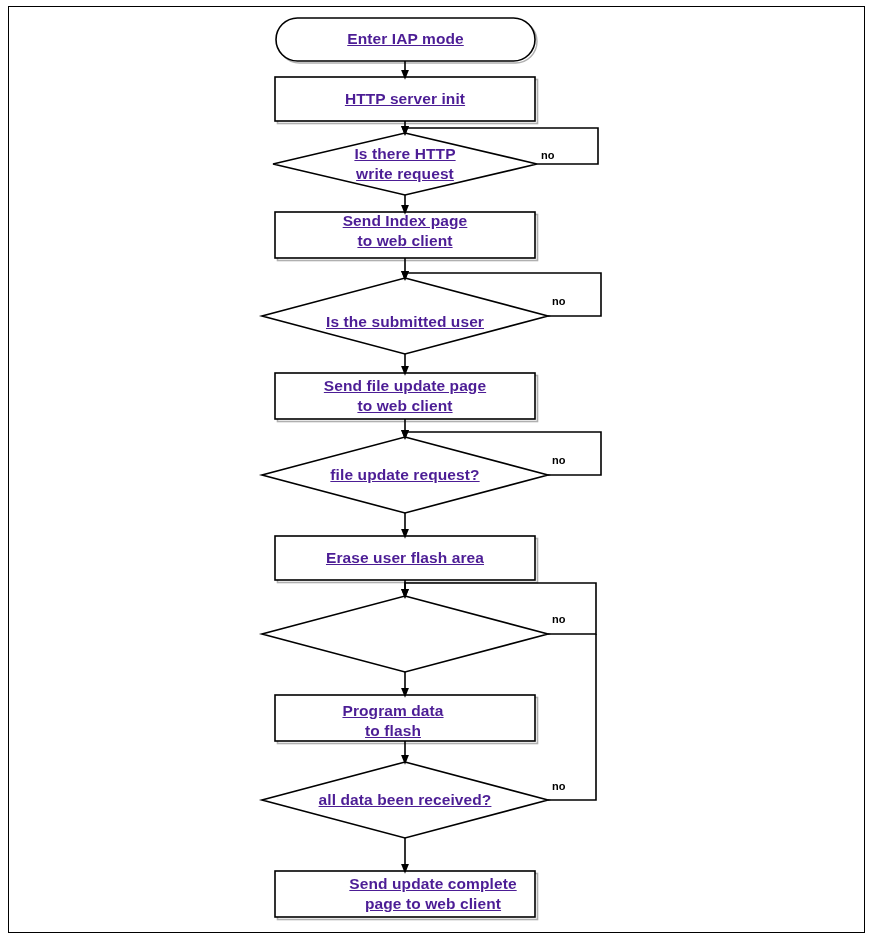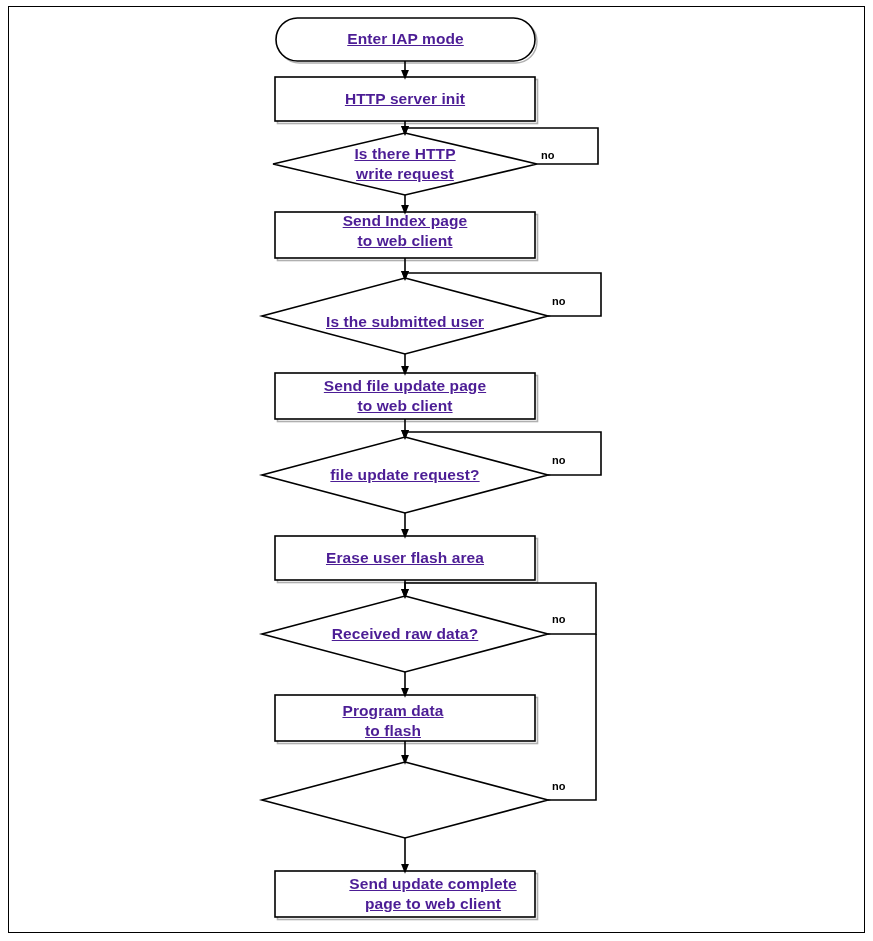--- a/index.html
+++ b/index.html
@@ -148,21 +148,21 @@
     </g>
   </svg>
 <div class="node-label" style="left: 276px; top: 18px; width: 259px; height: 43px;"><span>Enter IAP mode</span></div>
     <div class="node-label" style="left: 275px; top: 77px; width: 260px; height: 44px;"><span>HTTP server init</span></div>
     <div class="node-label" style="left: 273px; top: 133px; width: 264px; height: 62px;"><span>Is there HTTP</span><span>write request</span></div>
     <div class="node-label" style="left: 275px; top: 212px; width: 260px; height: 38px;"><span>Send Index page</span><span>to web client</span></div>
     <div class="node-label" style="left: 262px; top: 284px; width: 286px; height: 76px;"><span>Is the submitted user</span></div>
     <div class="node-label" style="left: 275px; top: 373px; width: 260px; height: 46px; border-radius: 23px;"><span>Send file update page</span><span>to web client</span></div>
     <div class="node-label" style="left: 262px; top: 437px; width: 286px; height: 76px;"><span>file update request?</span></div>
     <div class="node-label" style="left: 275px; top: 536px; width: 260px; height: 44px;"><span>Erase user flash area</span></div>
-    <div class="node-label" style="left: 262px; top: 596px; width: 286px; height: 76px;"><span>Received raw data?</span></div>
     <div class="node-label" style="left: 263px; top: 695px; width: 260px; height: 52px;"><span>Program data</span><span>to flash</span></div>
+    <div class="node-label" style="left: 262px; top: 762px; width: 286px; height: 76px;"><span>all data been received?</span></div>
     <div class="node-label" style="left: 275px; top: 871px; width: 260px; height: 46px; padding-left: 28px;"><span>Send update complete</span><span>page to web client</span></div>
     <div class="edge-label" style="left: 541px; top: 150px;">no</div>
     <div class="edge-label" style="left: 552px; top: 296px;">no</div>
     <div class="edge-label" style="left: 552px; top: 455px;">no</div>
     <div class="edge-label" style="left: 552px; top: 614px;">no</div>
     <div class="edge-label" style="left: 552px; top: 781px;">no</div>
   </div>
 
 </body></html>

